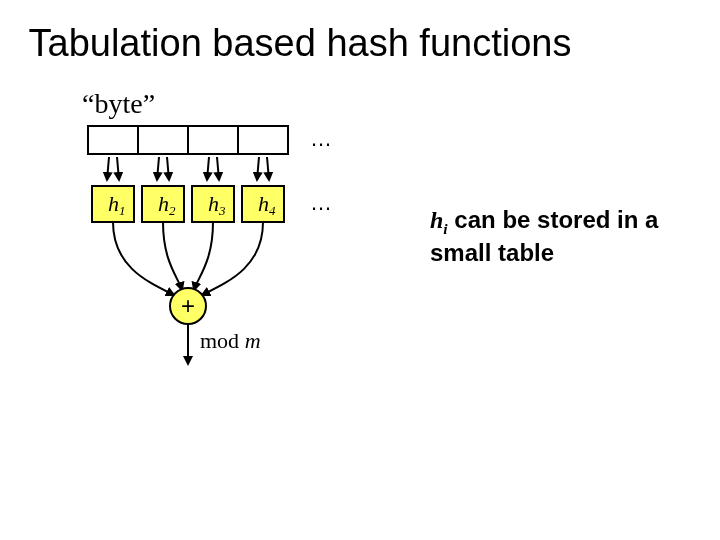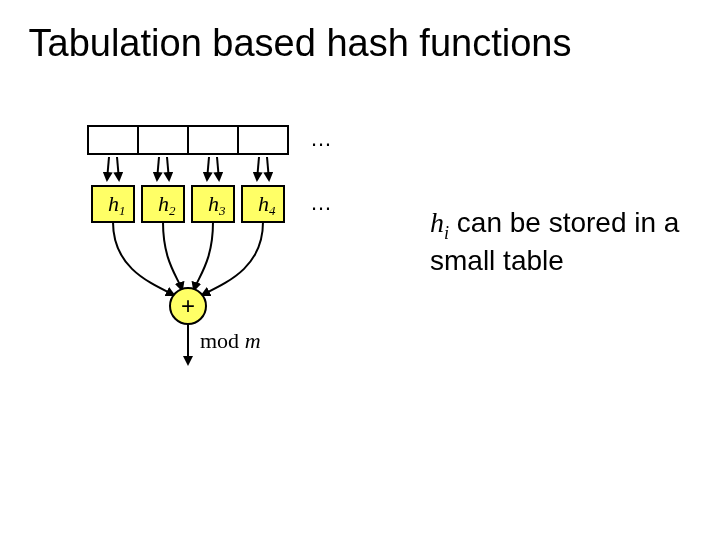--- a/index.html
+++ b/index.html
@@ -48,42 +48,44 @@
     width: 260px;
     font-size: 28px;
     text-align: center;
     line-height: 1.2;
   }
   .right-text-2 {
     position: absolute;
     top: 206px;
     left: 430px;
     width: 260px;
-    font-size: 28px;
+    font-size: 24px;
     text-align: left;
     line-height: 1.2;
+    font-weight: bold;
   }
   .hi-i {
     font-style: italic;
     font-family: Georgia, 'Times New Roman', serif;
   }
   .sub {
     font-size: 0.65em;
     vertical-align: sub;
     font-style: italic;
     font-family: Georgia, 'Times New Roman', serif;
   }
 </style>
 </head>
 <body>
 
 <div class="page">
 
   <div class="title">Tabulation based hash functions</div>
 
+  <div class="byte-label">“byte”</div>
 
   <div class="svgwrap">
     <svg width="300" height="280" viewBox="0 0 300 280">
 
       <rect x="10" y="4" width="200" height="28" fill="none" stroke="#000" stroke-width="2"></rect>
 
       <line x1="60" y1="4" x2="60" y2="32" stroke="#000" stroke-width="2"></line>
       <line x1="110" y1="4" x2="110" y2="32" stroke="#000" stroke-width="2"></line>
       <line x1="160" y1="4" x2="160" y2="32" stroke="#000" stroke-width="2"></line>
 

